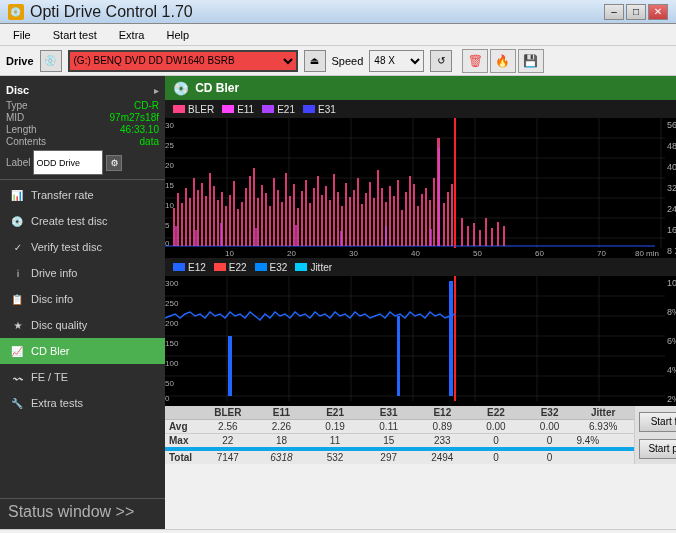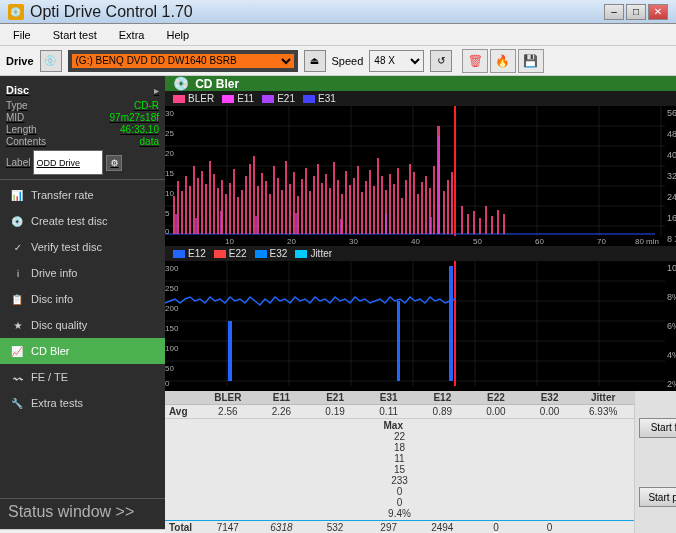--- a/index.html
+++ b/index.html
@@ -14,33 +14,33 @@
     .title-btn { width: 20px; height: 16px; background: linear-gradient(to bottom, #e8e8e8, #c8c8c8); border: 1px solid #888; font-size: 10px; cursor: pointer; display: flex; align-items: center; justify-content: center; }
     .title-btn.close { background: linear-gradient(to bottom, #e87070, #c84040); color: white; }
 
     
     .menu-bar { background: #f0f0f0; height: 22px; display: flex; align-items: center; padding: 0 4px; border-bottom: 1px solid #ccc; gap: 4px; }
     .menu-item { padding: 2px 8px; font-size: 11px; cursor: pointer; border: 1px solid transparent; }
 
     
     .drive-bar { background: #f0f0f0; height: 30px; display: flex; align-items: center; padding: 0 6px; border-bottom: 1px solid #ccc; gap: 6px; }
     .drive-label { font-weight: bold; font-size: 11px; }
-    .drive-select { height: 22px; width: 230px; font-size: 10px; border: 4px solid #404040; background: #f97316; }
+    .drive-select { height: 22px; width: 230px; font-size: 10px; border: 2px solid #404040; background: #ef4444; }
     .drive-icon-btn { width: 22px; height: 22px; background: #e0e0e0; border: 1px solid #888; display: flex; align-items: center; justify-content: center; cursor: pointer; font-size: 10px; }
     .speed-label { font-size: 11px; }
     .speed-select { height: 22px; width: 55px; font-size: 10px; border: 1px solid #888; }
     .toolbar-btn { width: 26px; height: 24px; background: #e8e8e8; border: 1px solid #999; display: flex; align-items: center; justify-content: center; cursor: pointer; font-size: 12px; }
 
     
     .main { display: flex; height: 453px; }
 
     
     .sidebar { width: 165px; background: #2d2d2d; display: flex; flex-direction: column; padding: 4px 0; flex-shrink: 0; }
 
-    .disc-panel { background: #2d2d2d; padding: 4px 6px; border-bottom: 1px solid #555; text-decoration: underline; }
+    .disc-panel { background: #2d2d2d; padding: 4px 6px; border-bottom: 1px solid #555; }
     .disc-header { display: flex; align-items: center; justify-content: space-between; margin-bottom: 4px; }
     .disc-title { color: #ffffff; font-weight: bold; font-size: 11px; }
     .disc-arrow { color: #aaa; font-size: 10px; cursor: pointer; }
     .disc-row { display: flex; justify-content: space-between; margin: 1px 0; }
     .disc-key { color: #b0b0b0; font-size: 10px; }
     .disc-val { color: #00e000; font-size: 10px; }
     .disc-label-row { display: flex; align-items: center; gap: 3px; margin-top: 3px; }
     .disc-label-key { color: #b0b0b0; font-size: 10px; text-align: center; }
     .disc-label-input { width: 70px; height: 25px; font-size: 9px; border: 1px solid #666; background: #fff; padding: 1px 2px; }
     .disc-label-icon { width: 16px; height: 16px; background: #555; border: 1px solid #777; display: flex; align-items: center; justify-content: center; cursor: pointer; font-size: 9px; color: white; }
@@ -468,21 +468,21 @@
           <span style="flex:1; text-align:center; font-size:10px; color:#333;">2.56</span>
           <span style="flex:1; text-align:center; font-size:10px; color:#333;">2.26</span>
           <span style="flex:1; text-align:center; font-size:10px; color:#333;">0.19</span>
           <span style="flex:1; text-align:center; font-size:10px; color:#333;">0.11</span>
           <span style="flex:1; text-align:center; font-size:10px; color:#333;">0.89</span>
           <span style="flex:1; text-align:center; font-size:10px; color:#333;">0.00</span>
           <span style="flex:1; text-align:center; font-size:10px; color:#333;">0.00</span>
           <span style="flex:1; text-align:center; font-size:10px; color:#333;">6.93%</span>
         </div>
 
-        <div class="stats-row" style="border-bottom:1px solid #0ea5e9;flex-direction:column;">
+        <div class="stats-row" style="border-bottom:4px solid #0ea5e9;">
           <span style="width:32px; font-size:10px; font-weight:bold; color:#333;">Max</span>
           <span style="flex:1; text-align:center; font-size:10px; color:#333;">22</span>
           <span style="flex:1; text-align:center; font-size:10px; color:#333;">18</span>
           <span style="flex:1; text-align:center; font-size:10px; color:#333;">11</span>
           <span style="flex:1; text-align:center; font-size:10px; color:#333;">15</span>
           <span style="flex:1; text-align:center; font-size:10px; color:#333;">233</span>
           <span style="flex:1; text-align:center; font-size:10px; color:#333;">0</span>
           <span style="flex:1; text-align:center; font-size:10px; color:#333;">0</span>
           <span style="flex:1; font-size:10px; color:#333;">9.4%</span>
         </div>

